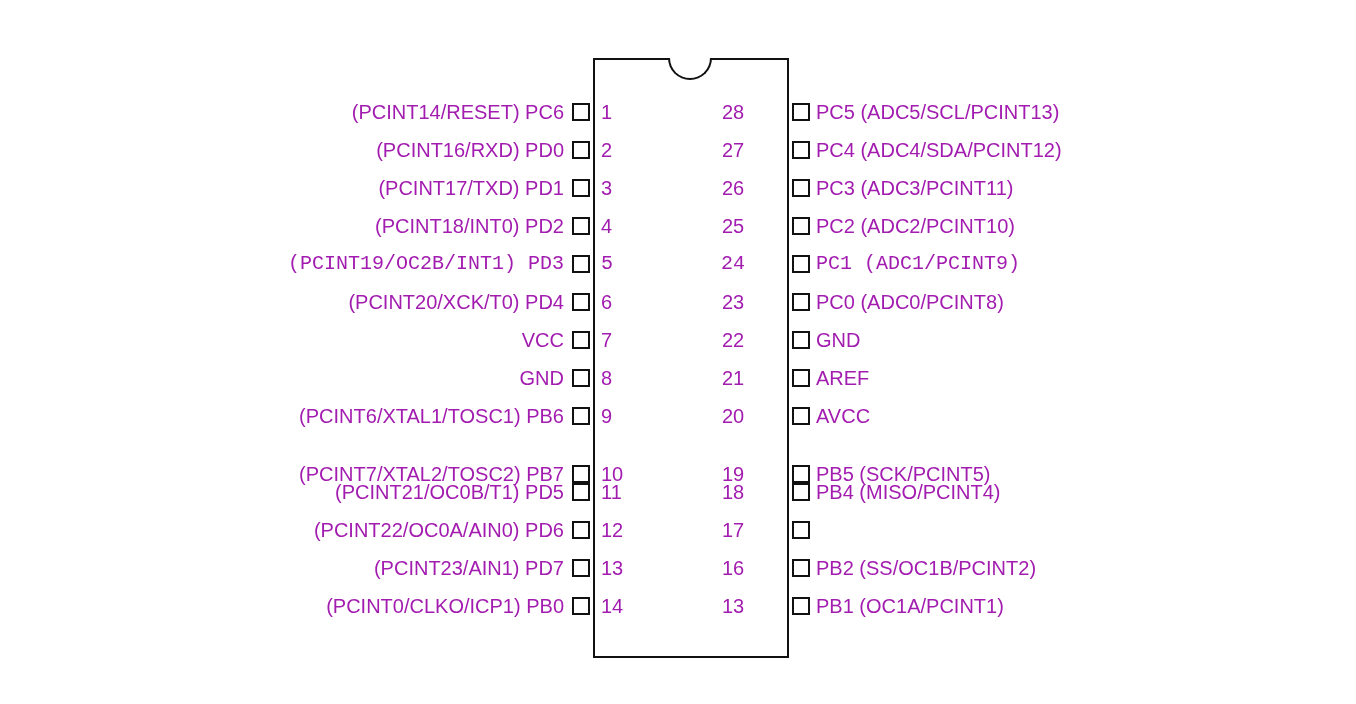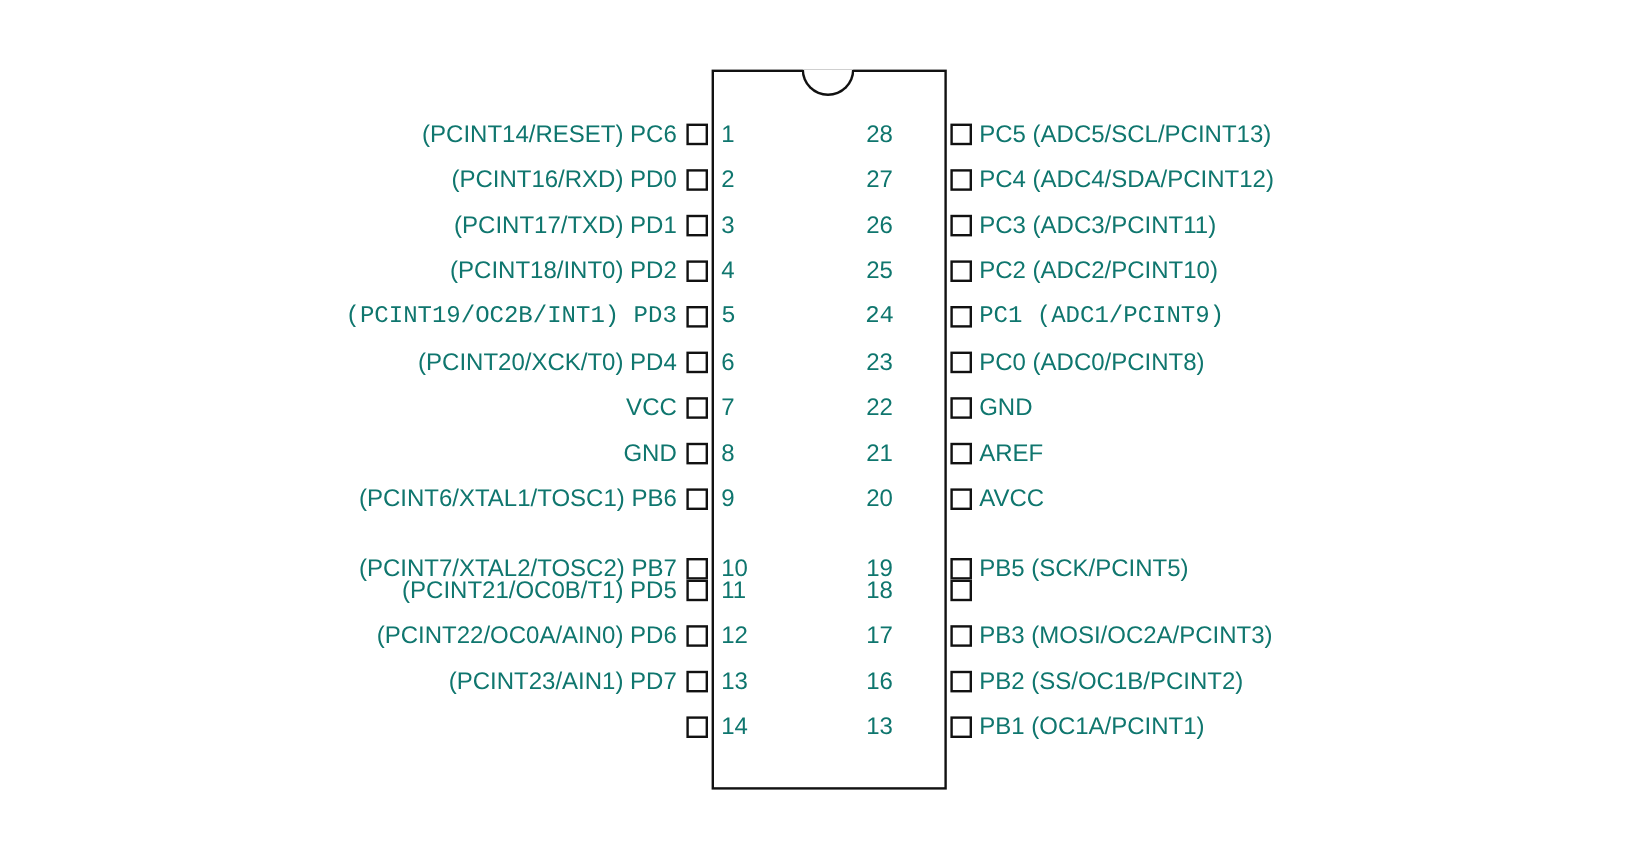--- a/index.html
+++ b/index.html
@@ -8,21 +8,21 @@
     background: #ffffff;
   }
   .canvas {
     position: relative;
     width: 1180px;
     height: 704px;
     background: #ffffff;
     overflow: hidden;
     font-family: "Liberation Sans", sans-serif;
     font-size: 20px;
-    color: #0f766e;
+    color: #a21caf;
   }
   .ic-body {
     position: absolute;
     left: 593px;
     top: 58px;
     width: 196px;
     height: 600px;
     box-sizing: border-box;
     border: 2px solid #111111;
     background: #ffffff;
@@ -161,38 +161,39 @@
         <span class="r-num">19</span>
         <span class="pin-box r-box"></span>
         <span class="r-label">PB5 (SCK/PCINT5)</span>
       </div>
       <div class="pin-row" style="top: 473px; text-decoration: underline;">
         <span class="l-label">(PCINT21/OC0B/T1) PD5</span>
         <span class="pin-box l-box"></span>
         <span class="l-num">11</span>
         <span class="r-num">18</span>
         <span class="pin-box r-box"></span>
+        <span class="r-label">PB4 (MISO/PCINT4)</span>
       </div>
       <div class="pin-row" style="top: 511px;">
         <span class="l-label">(PCINT22/OC0A/AIN0) PD6</span>
         <span class="pin-box l-box"></span>
         <span class="l-num">12</span>
         <span class="r-num">17</span>
         <span class="pin-box r-box"></span>
-        <span class="r-label">PB3 (MOSI/OC2A/PCINT3)</span>
       </div>
       <div class="pin-row" style="top: 549px; padding-left: 20px;">
         <span class="l-label">(PCINT23/AIN1) PD7</span>
         <span class="pin-box l-box"></span>
         <span class="l-num">13</span>
         <span class="r-num">16</span>
         <span class="pin-box r-box"></span>
         <span class="r-label">PB2 (SS/OC1B/PCINT2)</span>
       </div>
       <div class="pin-row" style="top: 587px;">
+        <span class="l-label">(PCINT0/CLKO/ICP1) PB0</span>
         <span class="pin-box l-box"></span>
         <span class="l-num">14</span>
         <span class="r-num">13</span>
         <span class="pin-box r-box"></span>
         <span class="r-label">PB1 (OC1A/PCINT1)</span>
       </div>
     </div>
 </div>
 
 </body></html>

